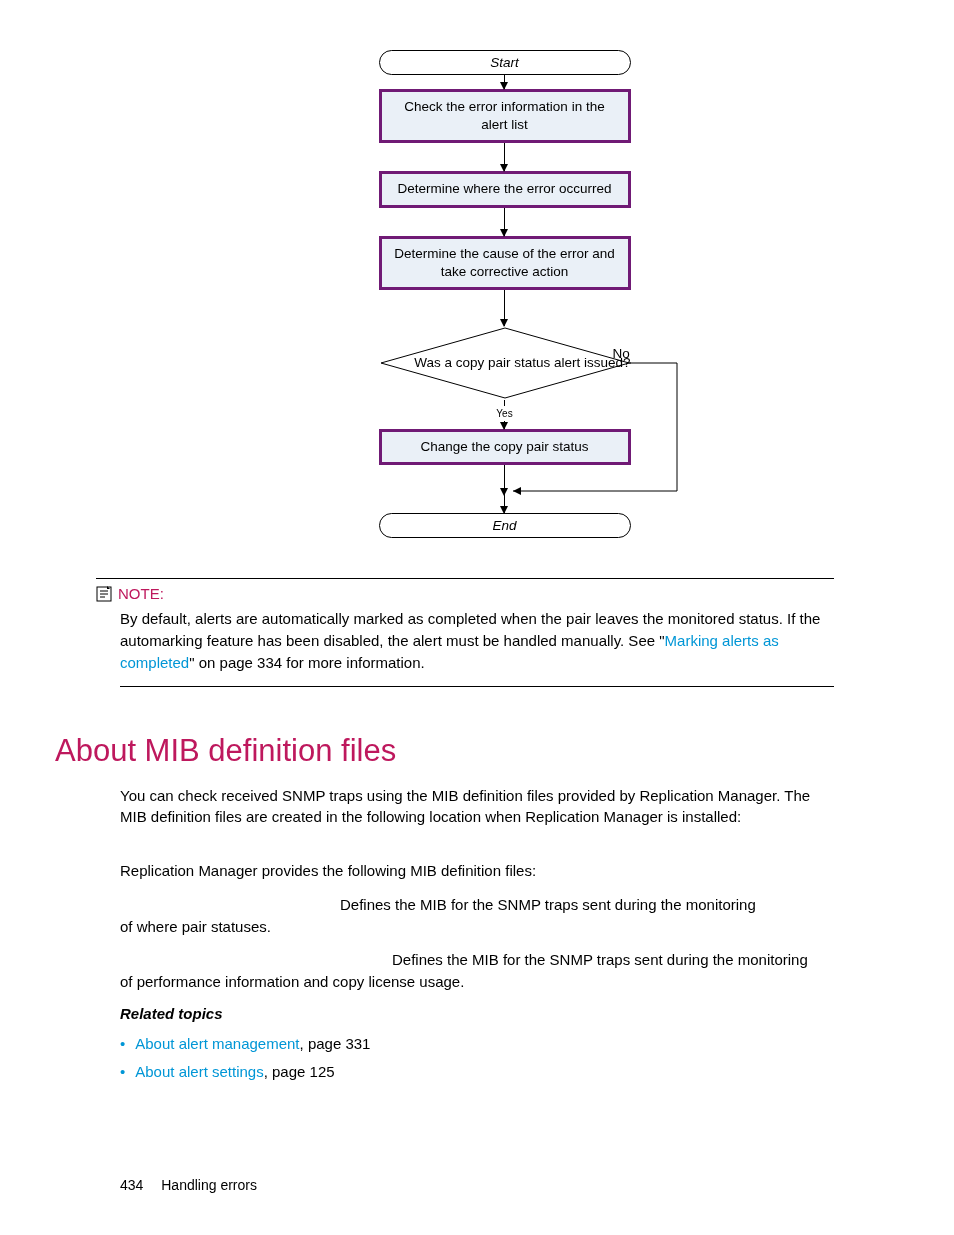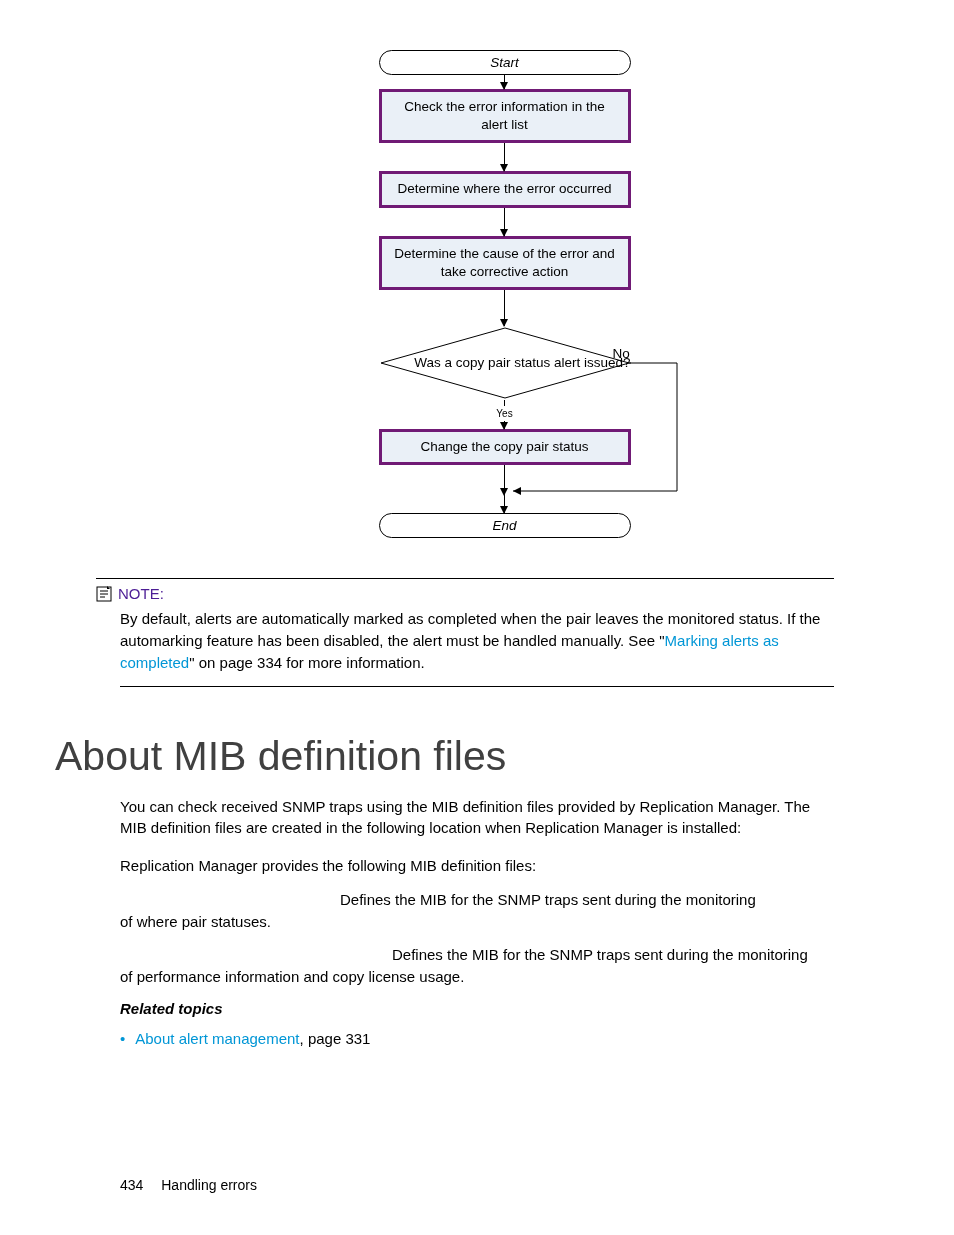--- a/index.html
+++ b/index.html
@@ -75,40 +75,40 @@
   }
   .yes-label {
     text-align: center;
     font-size: 10px;
     margin: 2px auto;
     width: 252px;
     margin-left: auto; margin-right:auto;
   }
   .note-block { margin-top: 22px; }
   .note-head {
-    color: #4c1d95;
+    color: #be185d;
     font-size: 15px;
     border-top: 1px solid #000;
     padding-top: 6px;
     display: flex;
     align-items: center;
     gap: 6px;
   }
   .note-head svg { flex-shrink:0; }
   .note-body {
     font-size: 15px;
     line-height: 1.45;
     padding: 6px 0 12px 0;
     border-bottom: 1px solid #000;
   }
   .link { color: #0096d6; }
   h1.section {
-    color: #404040;
+    color: #be185d;
     font-weight: 400;
-    font-size: 41px;
+    font-size: 31px;
     margin-top: 46px;
     margin-bottom: 16px;
     margin-left: -65px;
   }
   .body-text {
     font-size: 15px;
     line-height: 1.45;
     margin-bottom: 12px;
   }
   .related-head {
@@ -188,29 +188,30 @@
   </div>
   <div class="note-body">
     <span>By default, alerts are automatically marked as completed when the pair leaves the monitored status. If the automarking feature has been disabled, the alert must be handled manually. See "</span><span class="link">Marking alerts as completed</span><span>" on page 334 for more information.</span>
   </div>
 </div>
 
 <h1 class="section">About MIB definition files</h1>
 
 <p class="body-text">You can check received SNMP traps using the MIB definition files provided by Replication Manager. The MIB definition files are created in the following location when Replication Manager is installed:</p>
 
-<p class="body-text" style="margin-top:16px">Replication Manager provides the following MIB definition files:</p>
+<p class="body-text" style="margin-top:32px">Replication Manager provides the following MIB definition files:</p>
 
 <p class="body-text" style="text-indent:220px;margin-bottom:0">Defines the MIB for the SNMP traps sent during the monitoring</p>
 <p class="body-text">of where pair statuses.</p>
 
 <p class="body-text" style="text-indent:272px;margin-bottom:0">Defines the MIB for the SNMP traps sent during the monitoring</p>
 <p class="body-text">of performance information and copy license usage.</p>
 
 <div class="related-head">Related topics</div>
 <ul class="related">
   <li><span class="link">About alert management</span><span>, page 331</span></li>
+  <li><span class="link">About alert settings</span><span>, page 125</span></li>
 </ul>
 
 <div class="footer">
   <span class="pn">434</span>
   <span>Handling errors</span>
 </div>
 
 </body></html>

